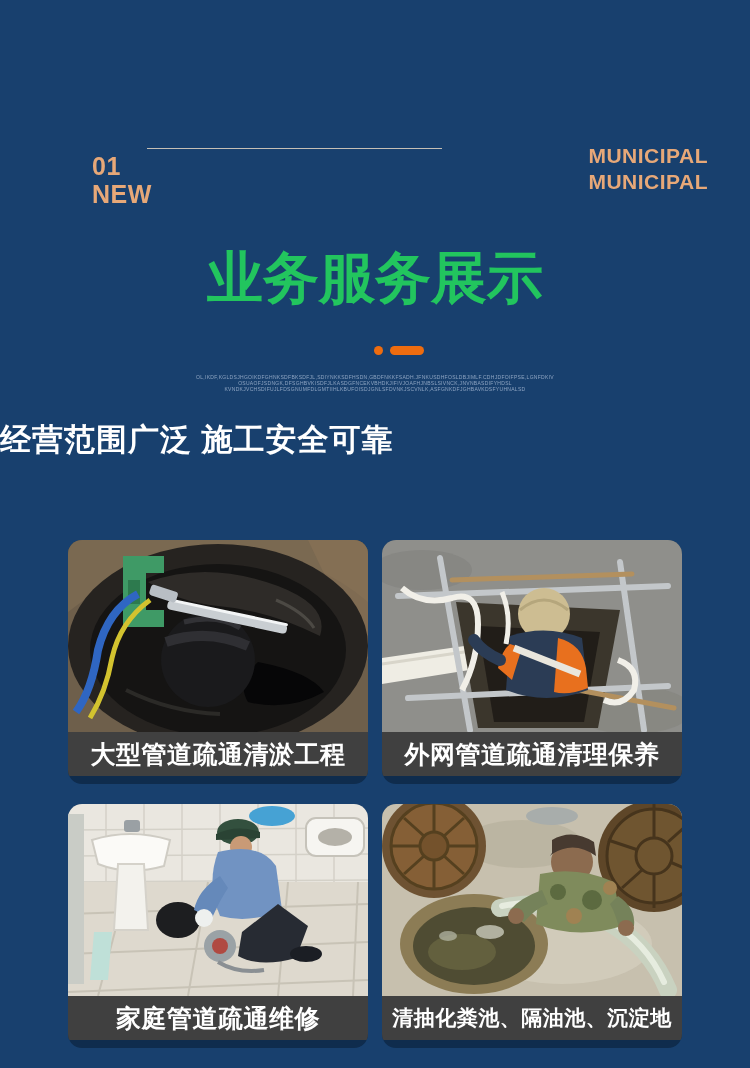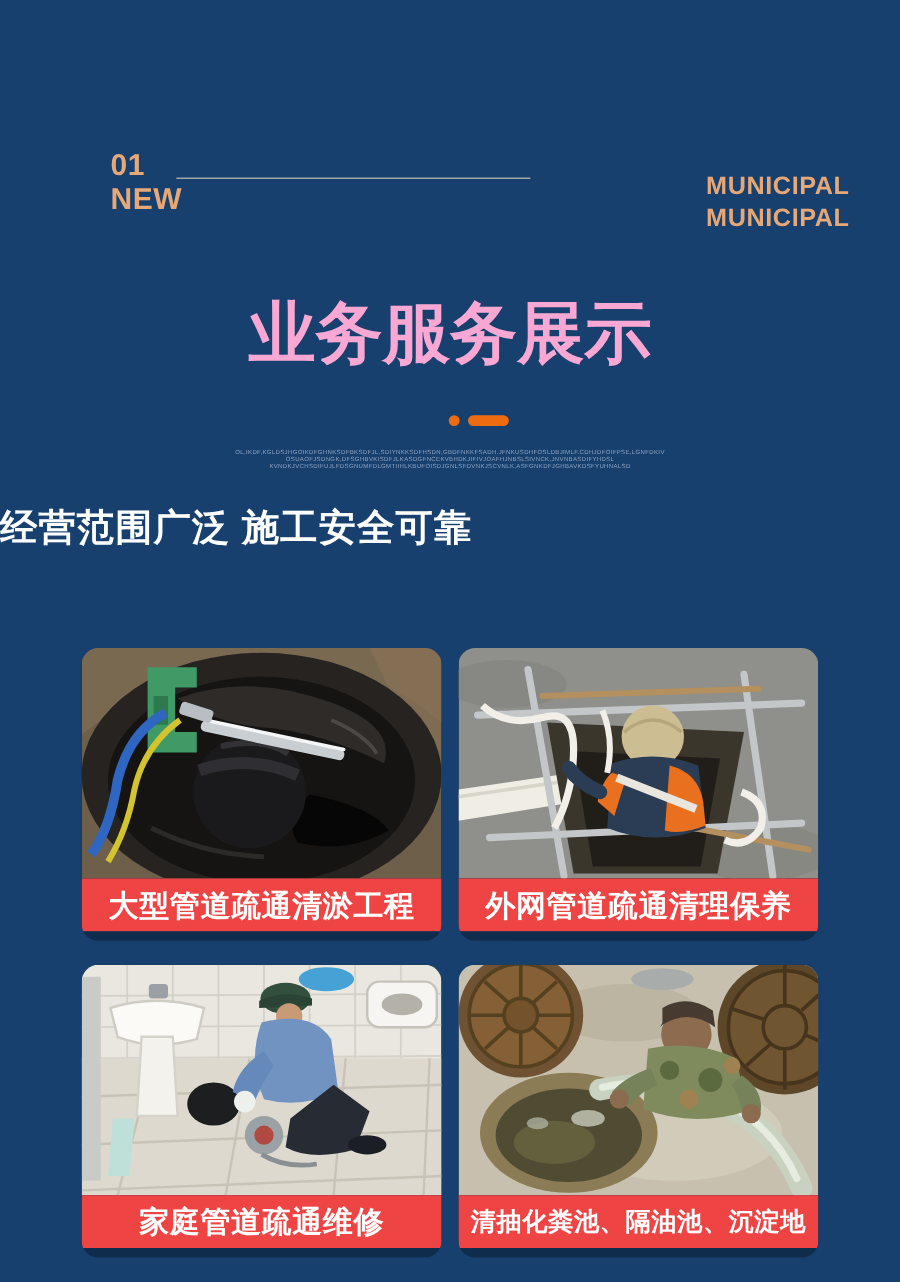--- a/index.html
+++ b/index.html
@@ -7,37 +7,37 @@
   .page {
     position:relative;
     width:750px; height:1068px;
     background:#18406E;
     font-family:"Liberation Sans", sans-serif;
     overflow:hidden;
     margin:0 auto;
   }
   
   .index-block {
-    position:absolute; left:92px; top:124px;
+    position:absolute; left:92px; top:152px;
     color:#E7A878; font-weight:bold; font-size:25px; line-height:28px;
     letter-spacing:0.5px;
   }
   .top-line {
     position:absolute; left:147px; top:148px;
     width:295px; height:1px; background:#D8CDBC; opacity:0.9;
   }
   .right-block {
     position:absolute; right:42px; top:143px;
     text-align:right; color:#E7A878; font-weight:bold;
     font-size:21px; line-height:26px; letter-spacing:0.5px;margin-left:31px;
   }
   
   .main-title {
     position:absolute; top:248px; left:0; right:0;
-    text-align:center; color:#f9a8d4; font-weight:bold;
+    text-align:center; color:#22c55e; font-weight:bold;
     font-size:56px; line-height:60px; letter-spacing:0px;
   }
   .deco {
     position:absolute; left:374px; top:346px;
     display:flex; align-items:center; gap:7px;
   }
   .deco .dot { width:9px; height:9px; border-radius:50%; background:#EE6C0F; }
   .deco .bar { width:34px; height:9px; border-radius:5px; background:#EE6C0F; }
   .fineprint {
     position:absolute; top:374px; left:0; right:0;
@@ -57,21 +57,21 @@
   }
   .card {
     width:300px; height:244px;
     border-radius:14px; overflow:hidden;
     display:flex; flex-direction:column;
     background:#0f2c4d;
   }
   .photo { width:300px; height:192px; }
   .photo svg { display:block; width:100%; height:100%; }
   .caption {
-    height:44px; background:#ef4444; color:#ffffff;
+    height:44px; background:#404040; color:#ffffff;
     font-weight:bold; font-size:25px; letter-spacing:0.5px;
     display:flex; align-items:center; justify-content:center;
     white-space:nowrap;
   }
   .card:nth-child(4) .caption { font-size:21px; }
 </style>
 </head>
 <body>
 
 <div class="page">

